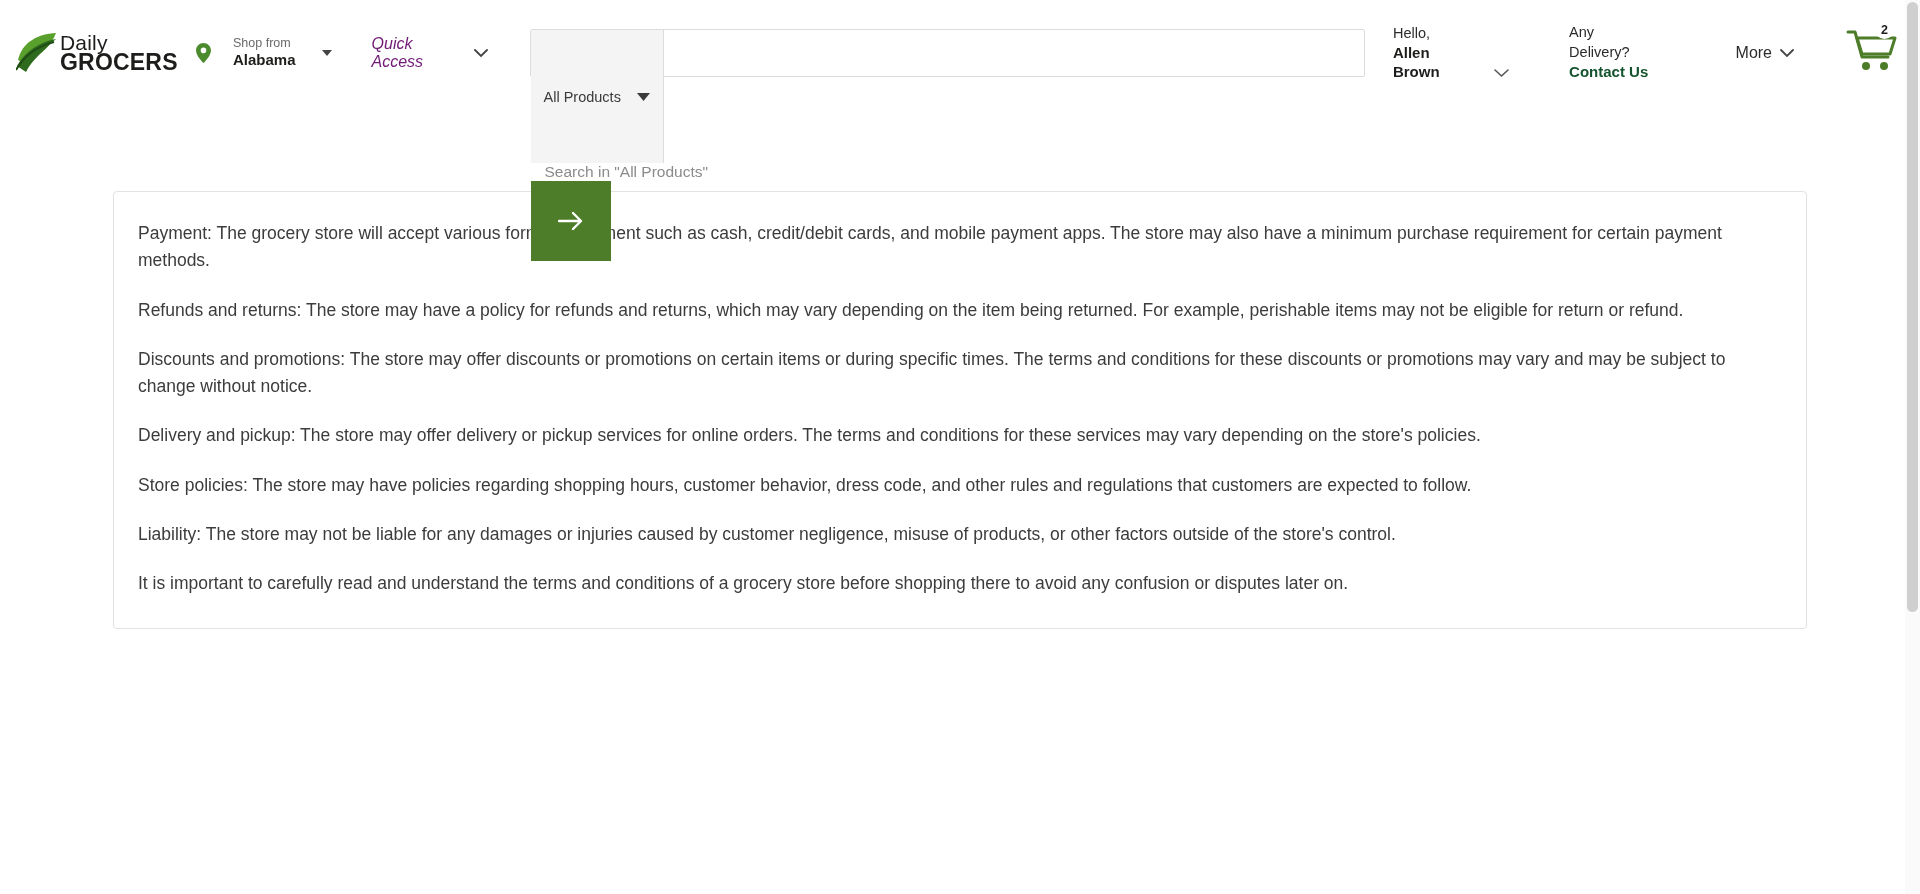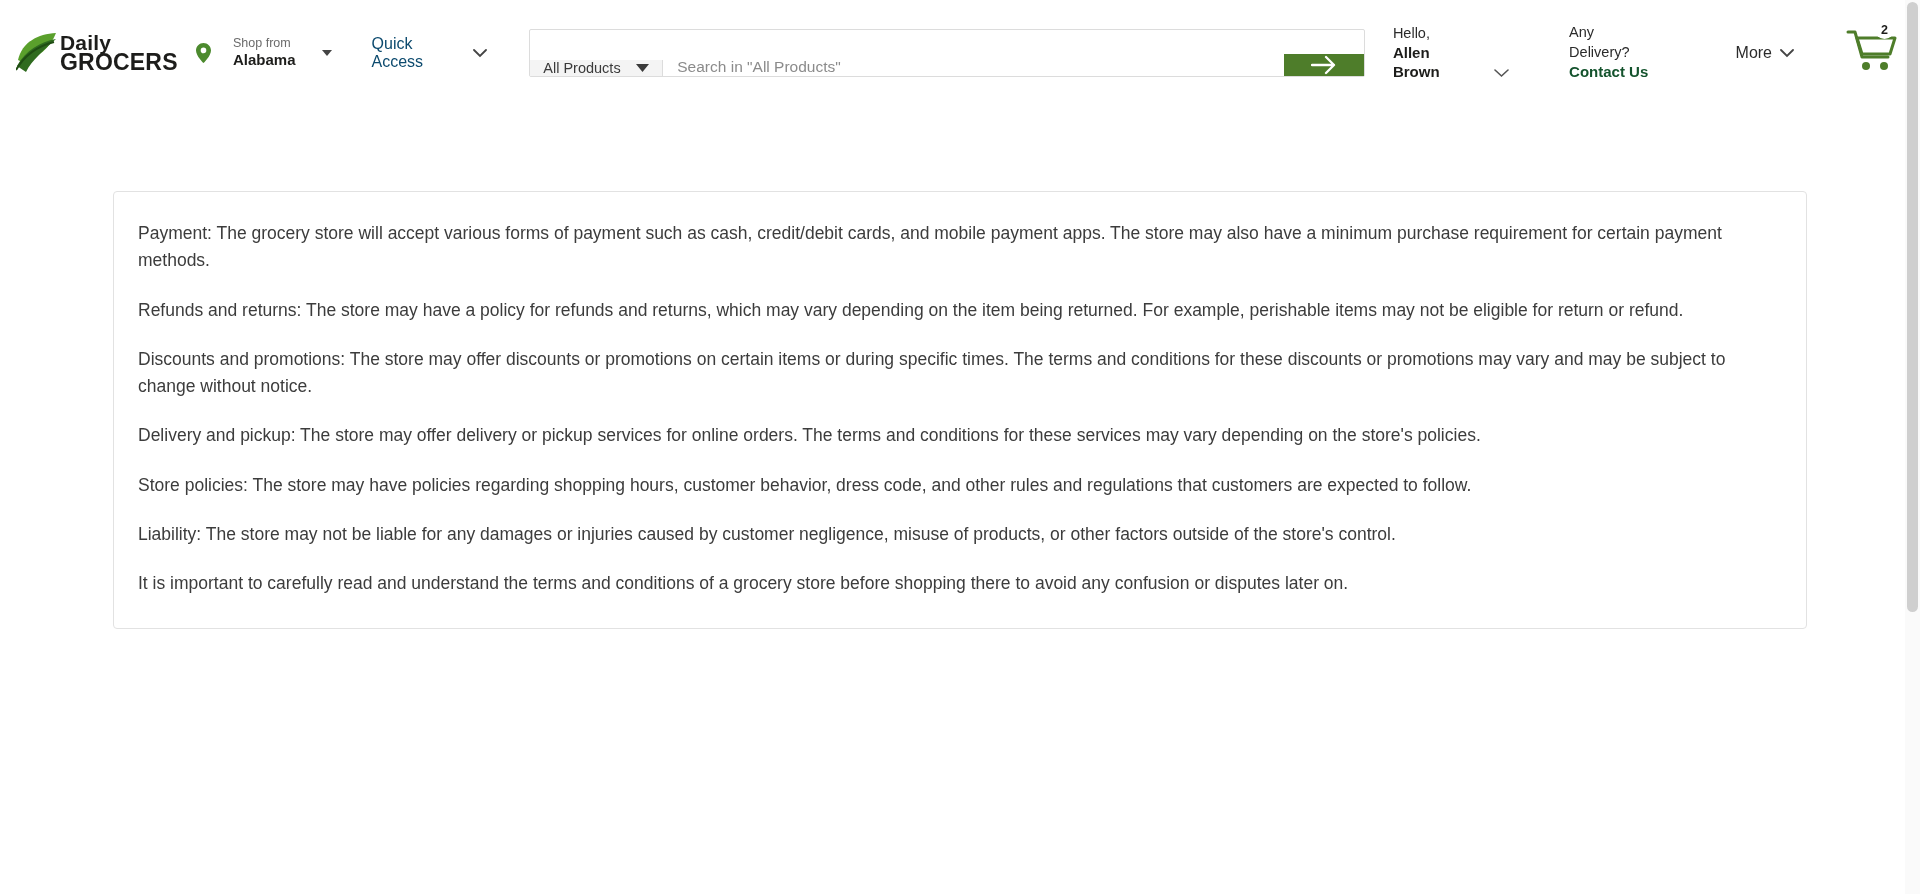--- a/index.html
+++ b/index.html
@@ -25,21 +25,21 @@
   .logo {
     display: flex;
     align-items: center;
     width: 160px;
     flex: 0 0 160px;
     padding-left: 6px;
   }
   .logo-mark { width: 42px; height: 46px; position: relative; margin-right: 2px; }
   .logo-text { line-height: 1.0; }
   .logo-line1 {
-    font-size: 21px; font-weight: bold; color: #1d1d1b;
+    font-size: 21px; font-weight: normal; color: #1d1d1b;
     letter-spacing: .2px; display: block;
   }
   .logo-line2 {
     font-size: 23px; font-weight: bold; color: #1d1d1b;
     letter-spacing: .2px; display: block; margin-top: -2px;
   }
 
   .shop-from {
     display: flex; align-items: center; gap: 22px;
     margin-left: 26px; cursor: pointer;
@@ -49,33 +49,35 @@
   .shop-from-label { font-size: 12.5px; color: #6b6b6b; display: block; }
   .shop-from-value { font-size: 15px; color: #1d1d1b; font-weight: bold; display: block; }
   .caret {
     display: inline-block; width: 0; height: 0;
     border-left: 5px solid transparent; border-right: 5px solid transparent;
     border-top: 6px solid #444; margin-left: 4px; vertical-align: middle;
   }
 
   .quick-access {
     display: flex; align-items: center; gap: 7px;
-    margin-left: 40px; font-size: 16px; color: #0c4a6e; cursor: pointer;
+    margin-left: 40px; font-size: 16px; color: #701a75; cursor: pointer;
     font-weight: 500;
+    font-style: italic;
   }
 
   
   .search-wrap {
-    display: flex; align-items: flex-end;
+    display: flex; align-items: flex-start;
     margin-left: 42px;
     height: 48px;
     width: 845px;
     border: 1px solid #dcdcdc;
     background: #fff;
     border-radius: 2px;
+    flex-direction: column;
   }
   .search-cat {
     display: flex; align-items: center; justify-content: space-between;
     gap: 14px;
     width: 133px; flex: 0 0 133px;
     padding: 0 13px;
     background: #f4f4f4;
     border-right: 1px solid #dcdcdc;
     font-size: 14.5px; color: #3a3a3a; cursor: pointer;
   }

